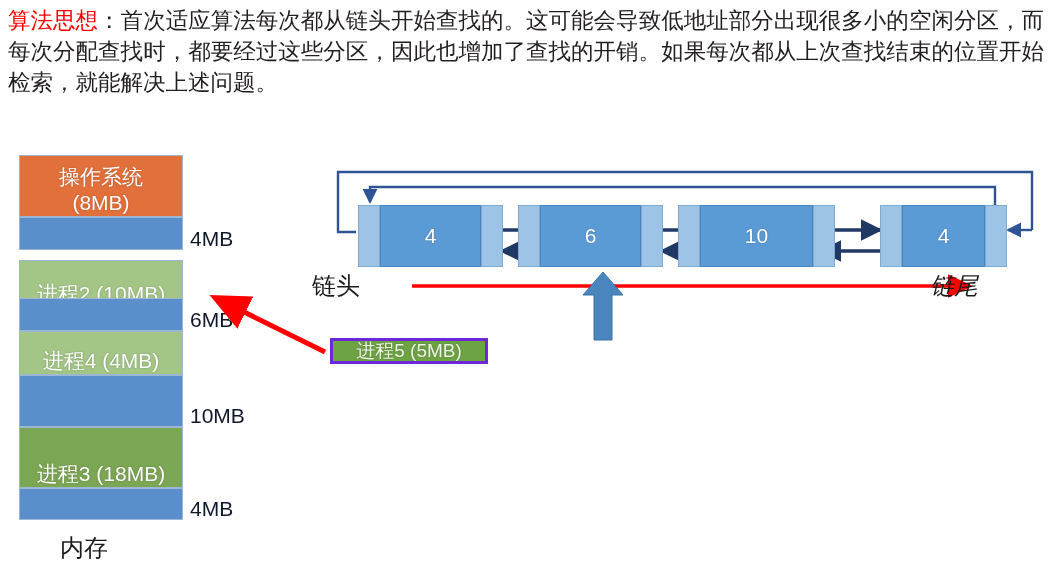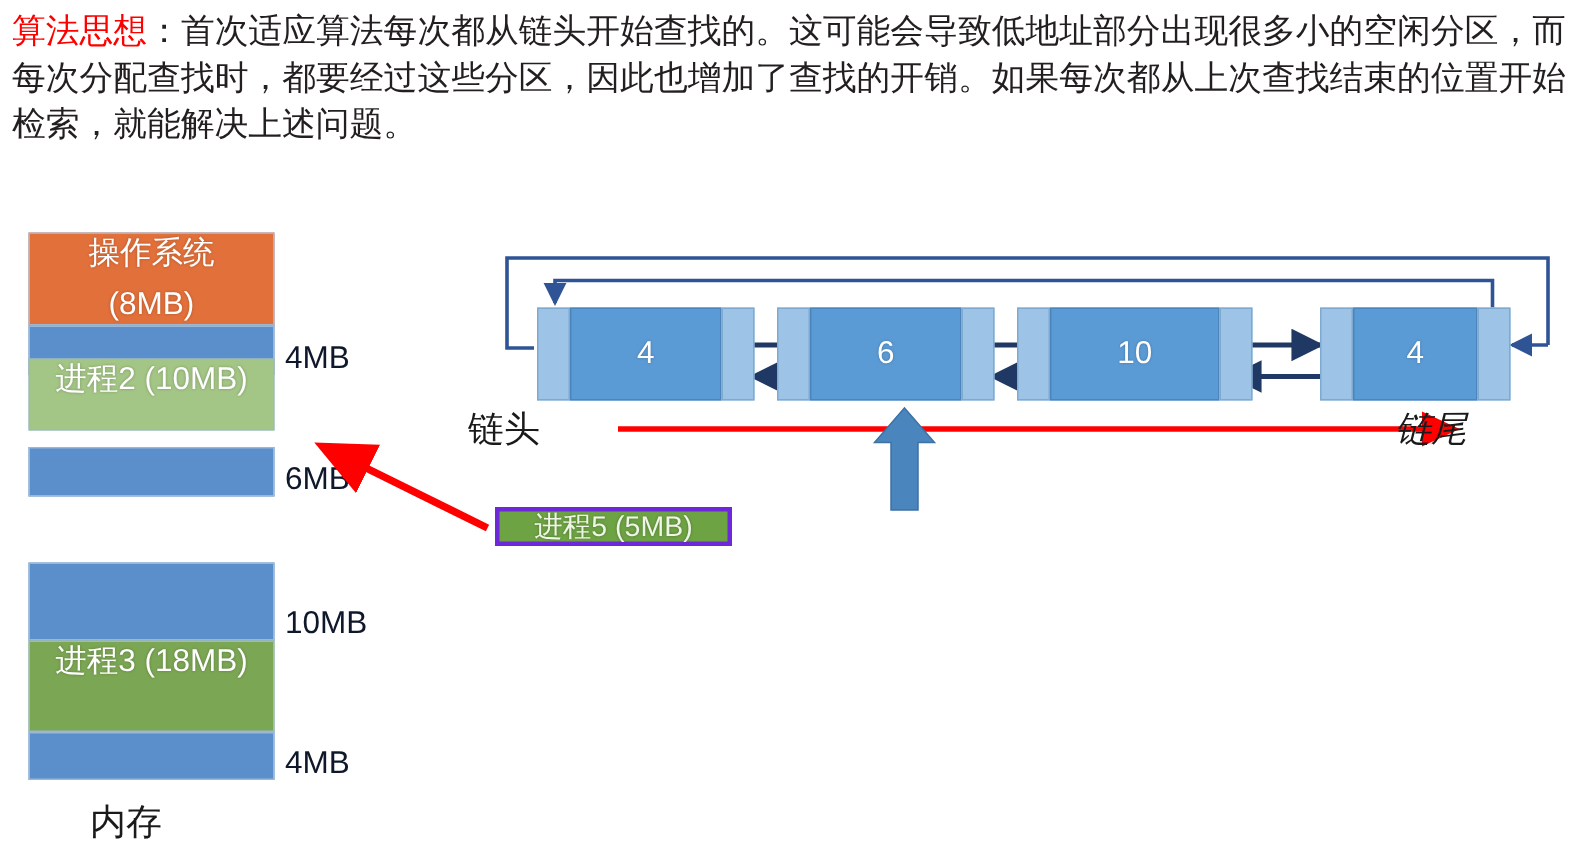--- a/index.html
+++ b/index.html
@@ -19,21 +19,21 @@
   #para-1{top:5px;}
   #para-2{top:93px;}
   .red{color:#ff0000;}
   .blk{color:#231f20;}
 
   
   #memory-diagram{position:absolute;left:19px;top:155px;width:164px;height:365px;}
   .mem-block{
     position:absolute;left:0;width:164px;box-sizing:border-box;
     border:1px solid #9bb7d4;
-    display:flex;align-items:center;justify-content:space-between;
+    display:flex;align-items:center;justify-content:flex-end;
     flex-direction:column;
     color:#ffffff;font-size:21px;line-height:26px;
     text-shadow:0 0 2px rgba(0,0,0,.25);
     font-family:"Liberation Sans","DejaVu Sans",sans-serif;
   }
   .mem-os{background:#e2703a;}
   .mem-free{background:#5b8fcb;}
   .mem-proc{background:#a3c585;}
   .mem-proc-dark{background:#7ba653;}
 
@@ -81,24 +81,27 @@
 <div class="stage">
 
   <div class="para" id="para-1"><span class="red">算法思想</span><span class="blk">：首次适应算法每次都从链头开始查找的。这可能会导致低地址部分出现很多小的空闲分区，而每次分配查找时，都要经过这些分区，因此也增加了查找的开销。如果每次都从上次查找结束的位置开始检索，就能解决上述问题。</span></div>
 
   <div id="memory-diagram">
       <div class="mem-block mem-os" style="top: 0px; height: 62px;">
         <span>操作系统</span>
         <span>(8MB)</span>
       </div>
       <div class="mem-block mem-free" style="top: 62px; height: 33px;"></div>
-      <div class="mem-block mem-proc" style="top: 84px; height: 48px;">
+      <div class="mem-block mem-proc" style="top: 105px; height: 48px;">
         <span>进程2 (10MB)</span>
       </div>
       <div class="mem-block mem-free" style="top: 143px; height: 33px;"></div>
+      <div class="mem-block mem-proc" style="top: 176px; height: 44px;">
+        <span>进程4 (4MB)</span>
+      </div>
       <div class="mem-block mem-free" style="top: 220px; height: 52px;"></div>
       <div class="mem-block mem-proc-dark" style="top: 272px; height: 61px;">
         <span>进程3 (18MB)</span>
       </div>
       <div class="mem-block mem-free" style="top: 333px; height: 32px;"></div>
     </div>
   <div id="memory-labels">
       <div class="mem-label" style="left: 190px; top: 227px;">4MB</div>
       <div class="mem-label" style="left: 190px; top: 308px;">6MB</div>
       <div class="mem-label" style="left: 190px; top: 404px;">10MB</div>

